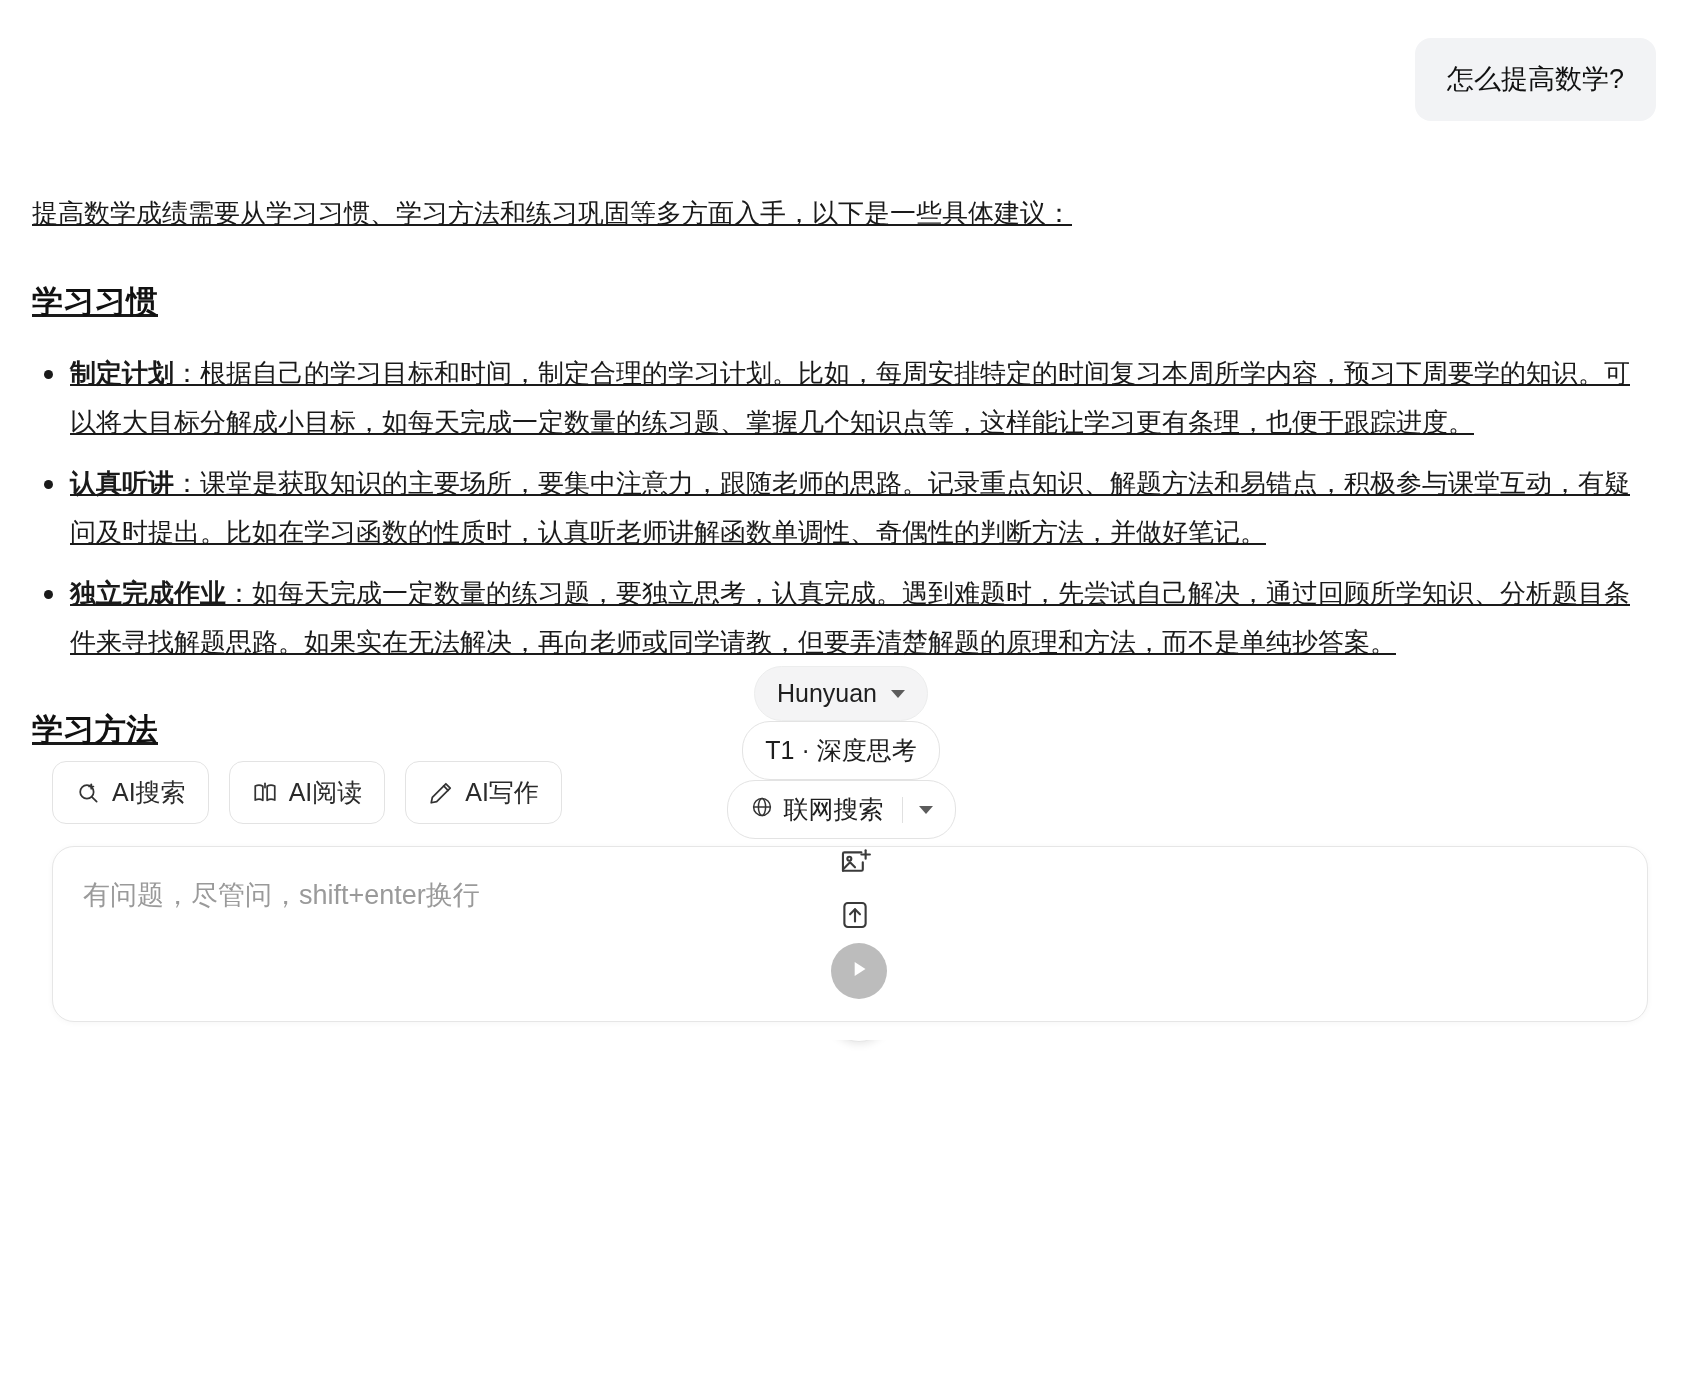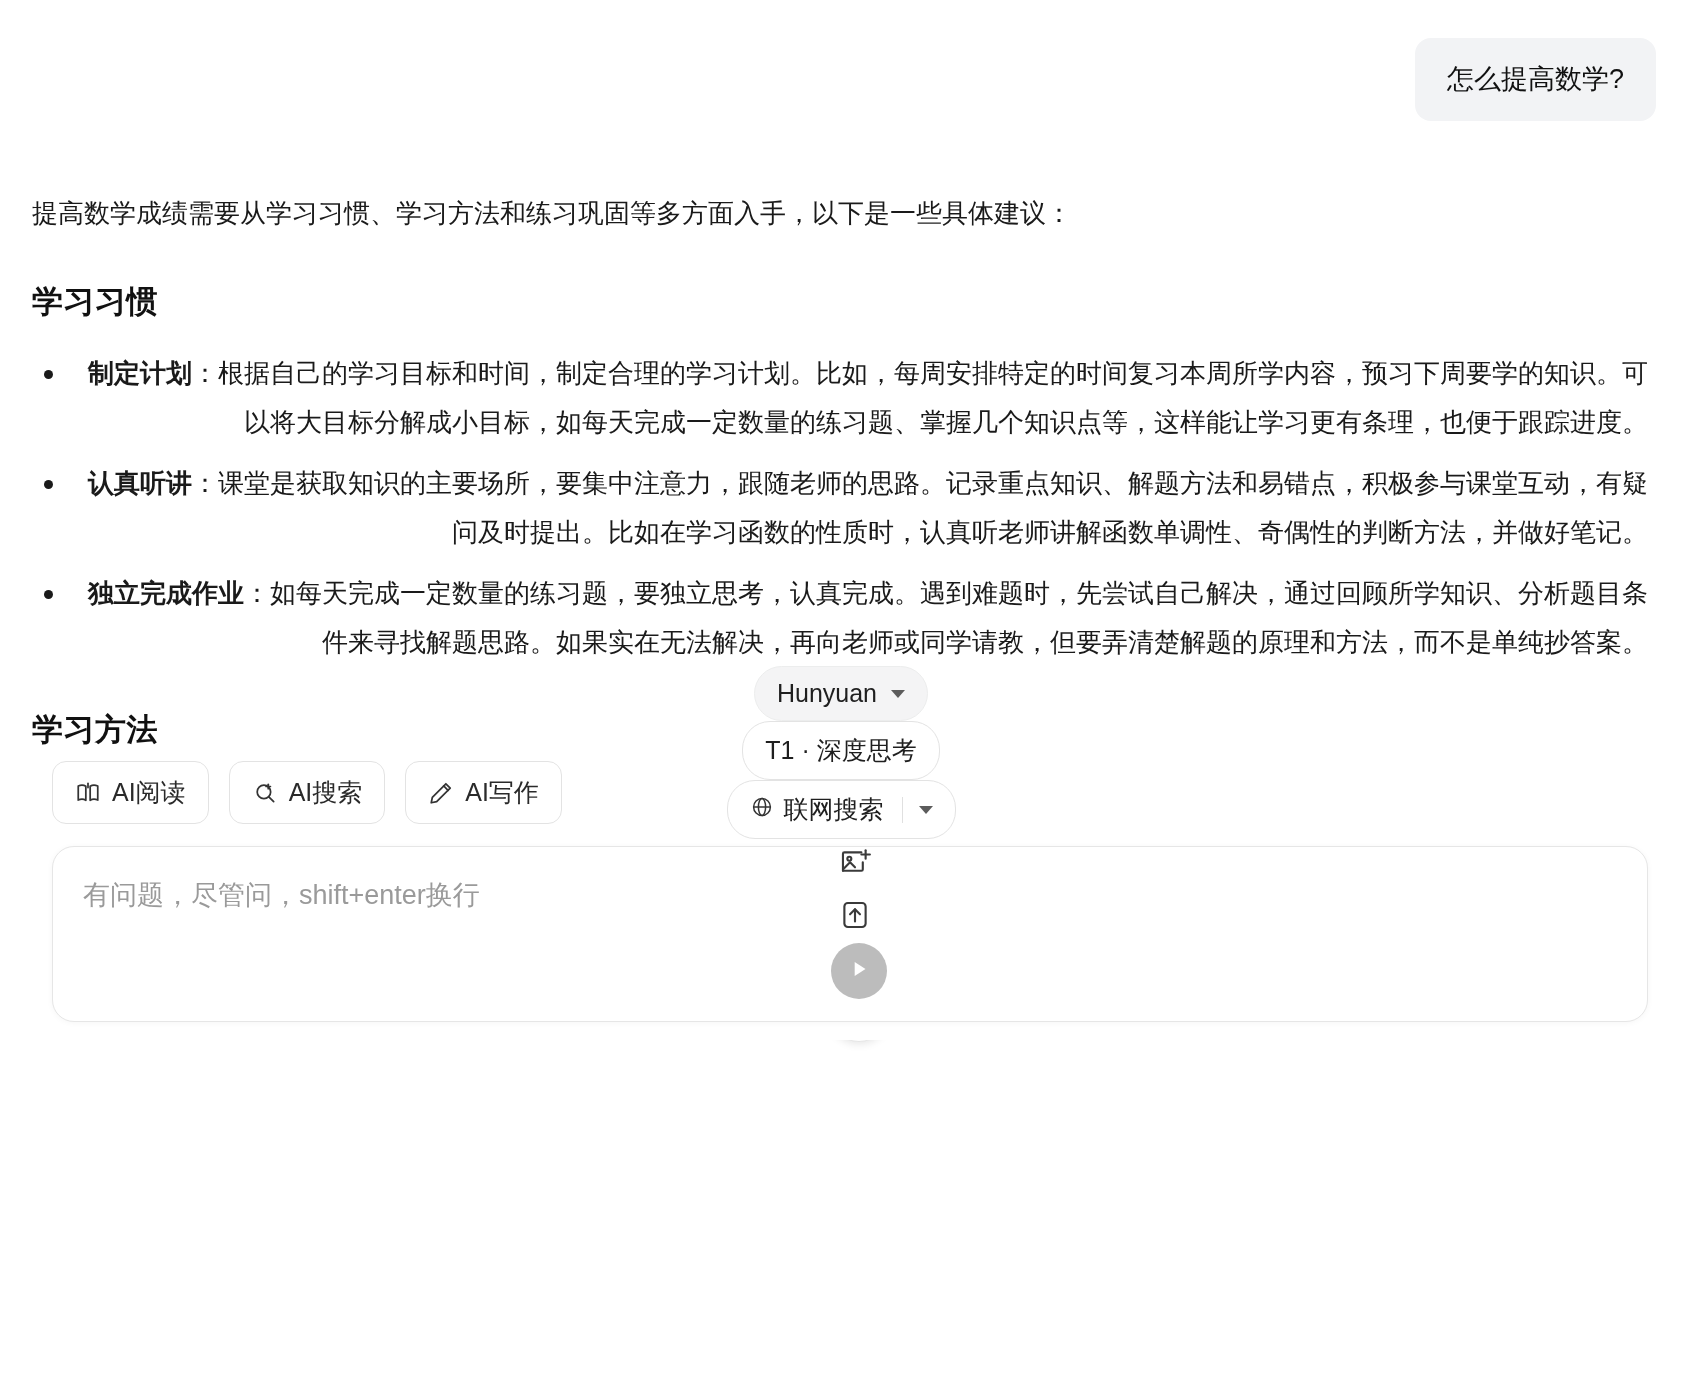--- a/index.html
+++ b/index.html
@@ -34,39 +34,39 @@
     font-size: 27px;
     line-height: 1.3;
     color: #111;
     max-width: 900px;
   }
 
   
   .answer {
     padding: 0 60px 0 32px;
     margin-top: 72px;
+    text-decoration: underline;
   }
   .intro {
     font-size: 26px;
     line-height: 1.55;
     color: #1a1a1a;
     margin: 0 0 48px 0;
   }
   .h2 {
     font-size: 31px;
     font-weight: bold;
     color: #111;
     margin: 0 0 26px 0;
     letter-spacing: 0.5px;
   }
   ul.bullets {
     list-style: none;
     margin: 0;
     padding: 0;
-    text-align: right;
   }
   ul.bullets > li {
     position: relative;
     padding-left: 38px;
     font-size: 26px;
     line-height: 1.88;
     margin-bottom: 12px;
     color: #1a1a1a;
   }
   ul.bullets > li::before {
@@ -246,39 +246,39 @@
       </svg>
     </span>
   </div>
 
   <div class="composer-wrap">
 
     <div class="quick-actions">
 
       <div class="chip">
         <span>
-          <svg width="26" height="26" viewBox="0 0 24 24" fill="none" stroke="#333" stroke-width="1.6" stroke-linecap="round" stroke-linejoin="round">
-            <path d="M3 5.5c2.4-1 5-1 7 .3v13c-2-1.3-4.6-1.3-7-.3z"></path>
-            <path d="M21 5.5c-2.4-1-5-1-7 .3v13c2-1.3 4.6-1.3 7-.3z"></path>
-            <line x1="12" y1="3" x2="12" y2="7"></line>
-          </svg>
-        </span>
-        <span>AI阅读</span>
-      </div>
-
-      <div class="chip">
-        <span>
           <svg width="26" height="26" viewBox="0 0 24 24" fill="none" stroke="#333" stroke-width="1.6" stroke-linecap="round">
             <circle cx="11" cy="11" r="6.2"></circle>
             <line x1="15.5" y1="15.5" x2="20" y2="20"></line>
             <line x1="15" y1="4" x2="15" y2="8"></line>
             <line x1="13" y1="6" x2="17" y2="6"></line>
           </svg>
         </span>
         <span>AI搜索</span>
+      </div>
+
+      <div class="chip">
+        <span>
+          <svg width="26" height="26" viewBox="0 0 24 24" fill="none" stroke="#333" stroke-width="1.6" stroke-linecap="round" stroke-linejoin="round">
+            <path d="M3 5.5c2.4-1 5-1 7 .3v13c-2-1.3-4.6-1.3-7-.3z"></path>
+            <path d="M21 5.5c-2.4-1-5-1-7 .3v13c2-1.3 4.6-1.3 7-.3z"></path>
+            <line x1="12" y1="3" x2="12" y2="7"></line>
+          </svg>
+        </span>
+        <span>AI阅读</span>
       </div>
 
       <div class="chip">
         <span>
           <svg width="26" height="26" viewBox="0 0 24 24" fill="none" stroke="#333" stroke-width="1.6" stroke-linecap="round" stroke-linejoin="round">
             <path d="M16.5 3.5l4 4L8 20l-5 1 1-5z"></path>
             <line x1="14.5" y1="5.5" x2="18.5" y2="9.5"></line>
           </svg>
         </span>
         <span>AI写作</span>

